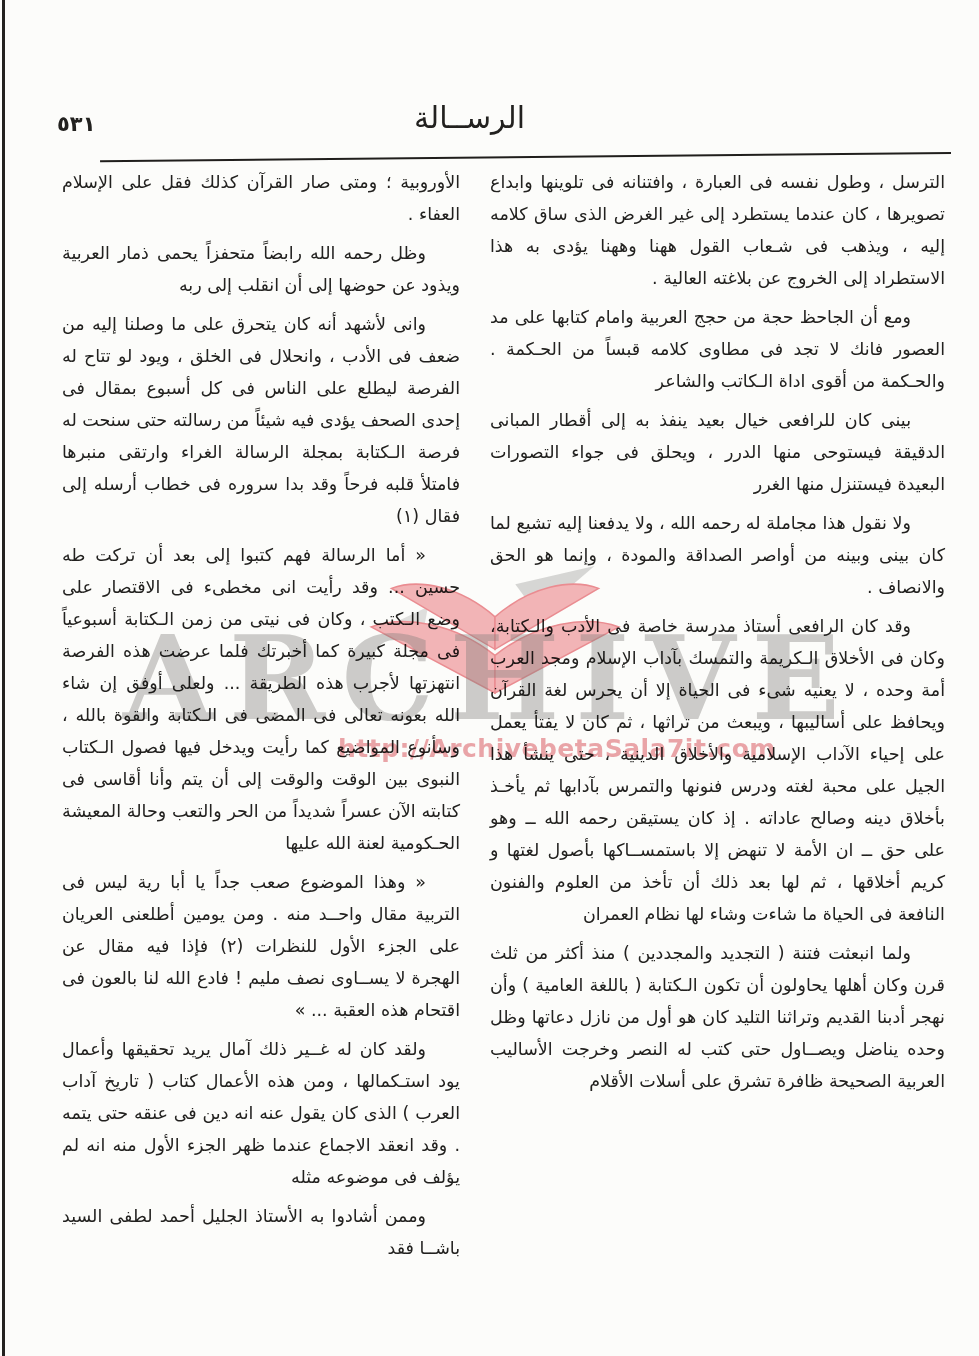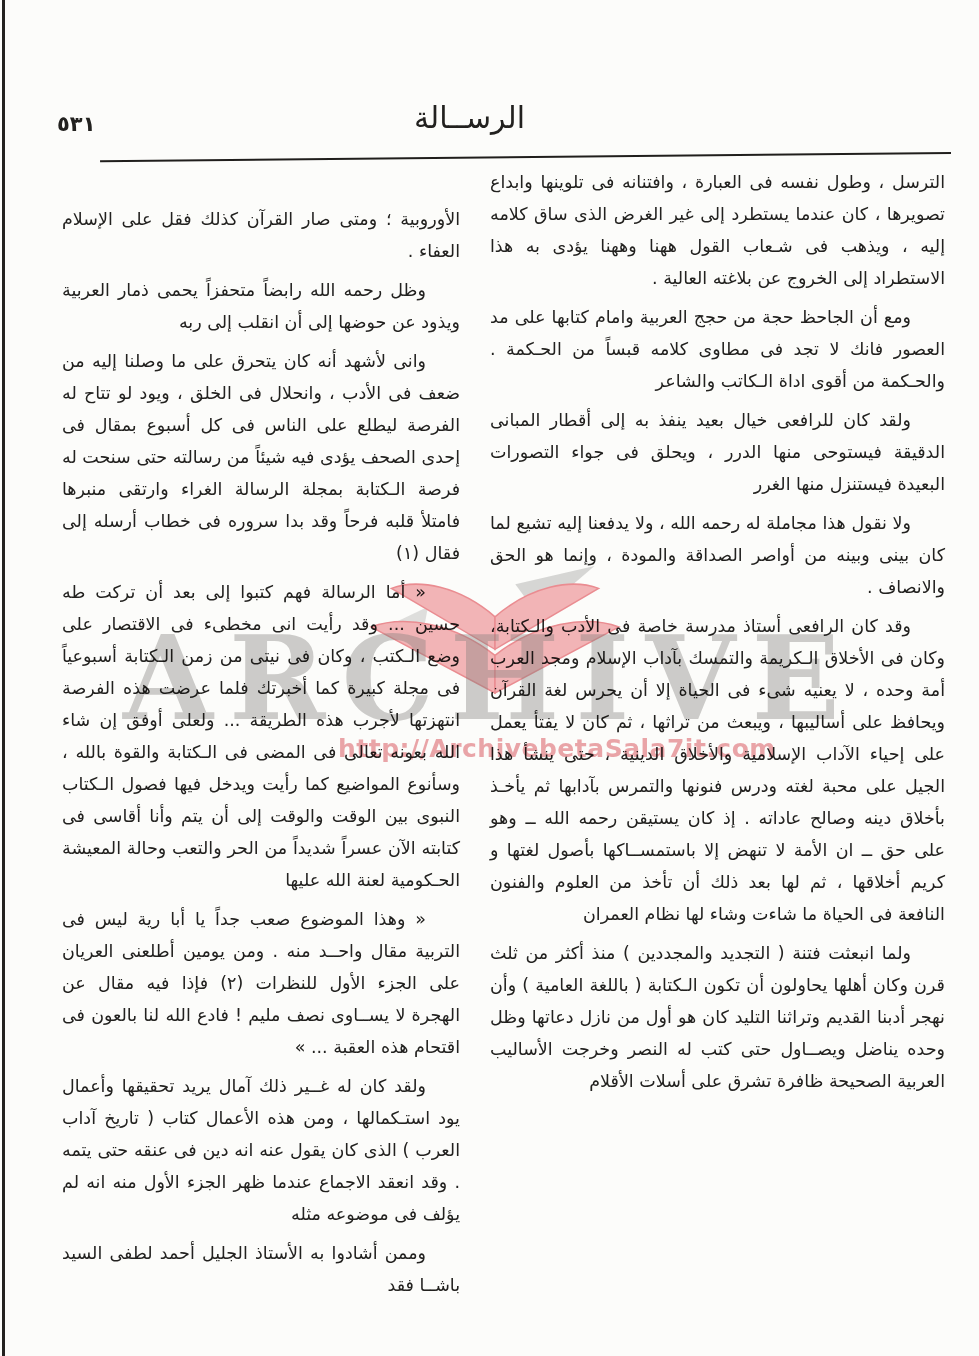--- a/index.html
+++ b/index.html
@@ -19,21 +19,21 @@
   .rule{position:absolute;top:152px;left:100px;right:28px;border-top:2.5px solid #201e1c;
         transform:rotate(-0.55deg);transform-origin:right center;}
 
   
   .columns{position:absolute;top:166px;right:34px;left:55px;display:flex;gap:30px;direction:rtl;}
   .col{font-size:17.5px;line-height:32px;text-align:justify;}
   .col-right{width:455px;}
   .col-left{width:398px;display:flex;flex-direction:column;}
   .para{margin:0 0 7px;text-indent:34px;}
   .col-right .para:first-of-type{text-indent:0;}
-  .col-left .col-body .para:first-of-type{text-indent:0;margin-top:37px;}
+  .col-left .col-body .para:first-of-type{text-indent:0;}
 
   
   .watermark{position:absolute;inset:0;pointer-events:none;z-index:3;mix-blend-mode:multiply;}
   .wm-logo{position:absolute;left:352px;top:564px;width:286px;height:132px;opacity:.82;}
   .wm-brand{position:absolute;top:620px;left:50%;transform:translateX(-50%);
             font-family:"DejaVu Serif", serif;font-weight:bold;font-size:116px;
             color:rgba(128,126,124,0.38);letter-spacing:16px;white-space:nowrap;line-height:1;text-align:center;}
   .wm-url{position:absolute;top:734px;left:338px;direction:ltr;
           font-family:"DejaVu Sans", sans-serif;font-weight:bold;font-size:25px;
           color:rgba(220,92,102,0.55);letter-spacing:.5px;white-space:nowrap;}
@@ -48,21 +48,21 @@
   <span class="pagenum">٥٣١</span>
   <h1 class="title">الرســالة</h1>
   <div class="rule"></div>
 
   <main class="columns">
 
     <section class="col col-right">
 
     <p class="para">الترسل ، وطول نفسه فى العبارة ، وافتنانه فى تلوينها وابداع تصويرها ، كان عندما يستطرد إلى غير الغرض الذى ساق كلامه إليه ، ويذهب فى شـعاب القول ههنا وههنا يؤدى به هذا الاستطراد إلى الخروج عن بلاغته العالية .</p>
         <p class="para">ومع أن الجاحظ حجة من حجج العربية وامام كتابها على مد العصور فانك لا تجد فى مطاوى كلامه قبساً من الحـكمة . والحـكمة من أقوى اداة الـكاتب والشاعر</p>
-        <p class="para">ولقد كان للرافعى خيال بعيد ينفذ به إلى أقطار المبانى الدقيقة فيستوحى منها الدرر ، ويحلق فى جواء التصورات البعيدة فيستنزل منها الغرر</p>
+        <p class="para">بينى كان للرافعى خيال بعيد ينفذ به إلى أقطار المبانى الدقيقة فيستوحى منها الدرر ، ويحلق فى جواء التصورات البعيدة فيستنزل منها الغرر</p>
         <p class="para">ولا نقول هذا مجاملة له رحمه الله ، ولا يدفعنا إليه تشيع لما كان بينى وبينه من أواصر الصداقة والمودة ، وإنما هو الحق والانصاف .</p>
         <p class="para">وقد كان الرافعى أستاذ مدرسة خاصة فى الأدب والـكتابة، وكان فى الأخلاق الـكريمة والتمسك بآداب الإسلام ومجد العرب أمة وحده ، لا يعنيه شىء فى الحياة إلا أن يحرس لغة القرآن ويحافظ على أساليبها ، ويبعث من تراثها ، ثم كان لا يفتأ يعمل على إحياء الآداب الإسلامية والأخلاق الدينية ، حتى ينشأ هذا الجيل على محبة لغته ودرس فنونها والتمرس بآدابها ثم يأخـذ بأخلاق دينه وصالح عاداته . إذ كان يستيقن رحمه الله ــ وهو على حق ــ ان الأمة لا تنهض إلا باستمســاكها بأصول لغتها و كريم أخلاقها ، ثم لها بعد ذلك أن تأخذ من العلوم والفنون النافعة فى الحياة ما شاءت وشاء لها نظام العمران</p>
         <p class="para">ولما انبعثت فتنة ( التجديد والمجددين ) منذ أكثر من ثلث قرن وكان أهلها يحاولون أن تكون الـكتابة ( باللغة العامية ) وأن نهجر أدبنا القديم وتراثنا التليد كان هو أول من نازل دعاتها وظل وحده يناضل ويصــاول حتى كتب له النصر وخرجت الأساليب العربية الصحيحة ظافرة تشرق على أسلات الأقلام</p>
       </section>
 
     <section class="col col-left">
       <div class="col-body">
 
       <p class="para">الأوروبية ؛ ومتى صار القرآن كذلك فقل على الإسلام العفاء .</p>
           <p class="para">وظل رحمه الله رابضاً متحفزاً يحمى ذمار العربية ويذود عن حوضها إلى أن انقلب إلى ربه</p>

